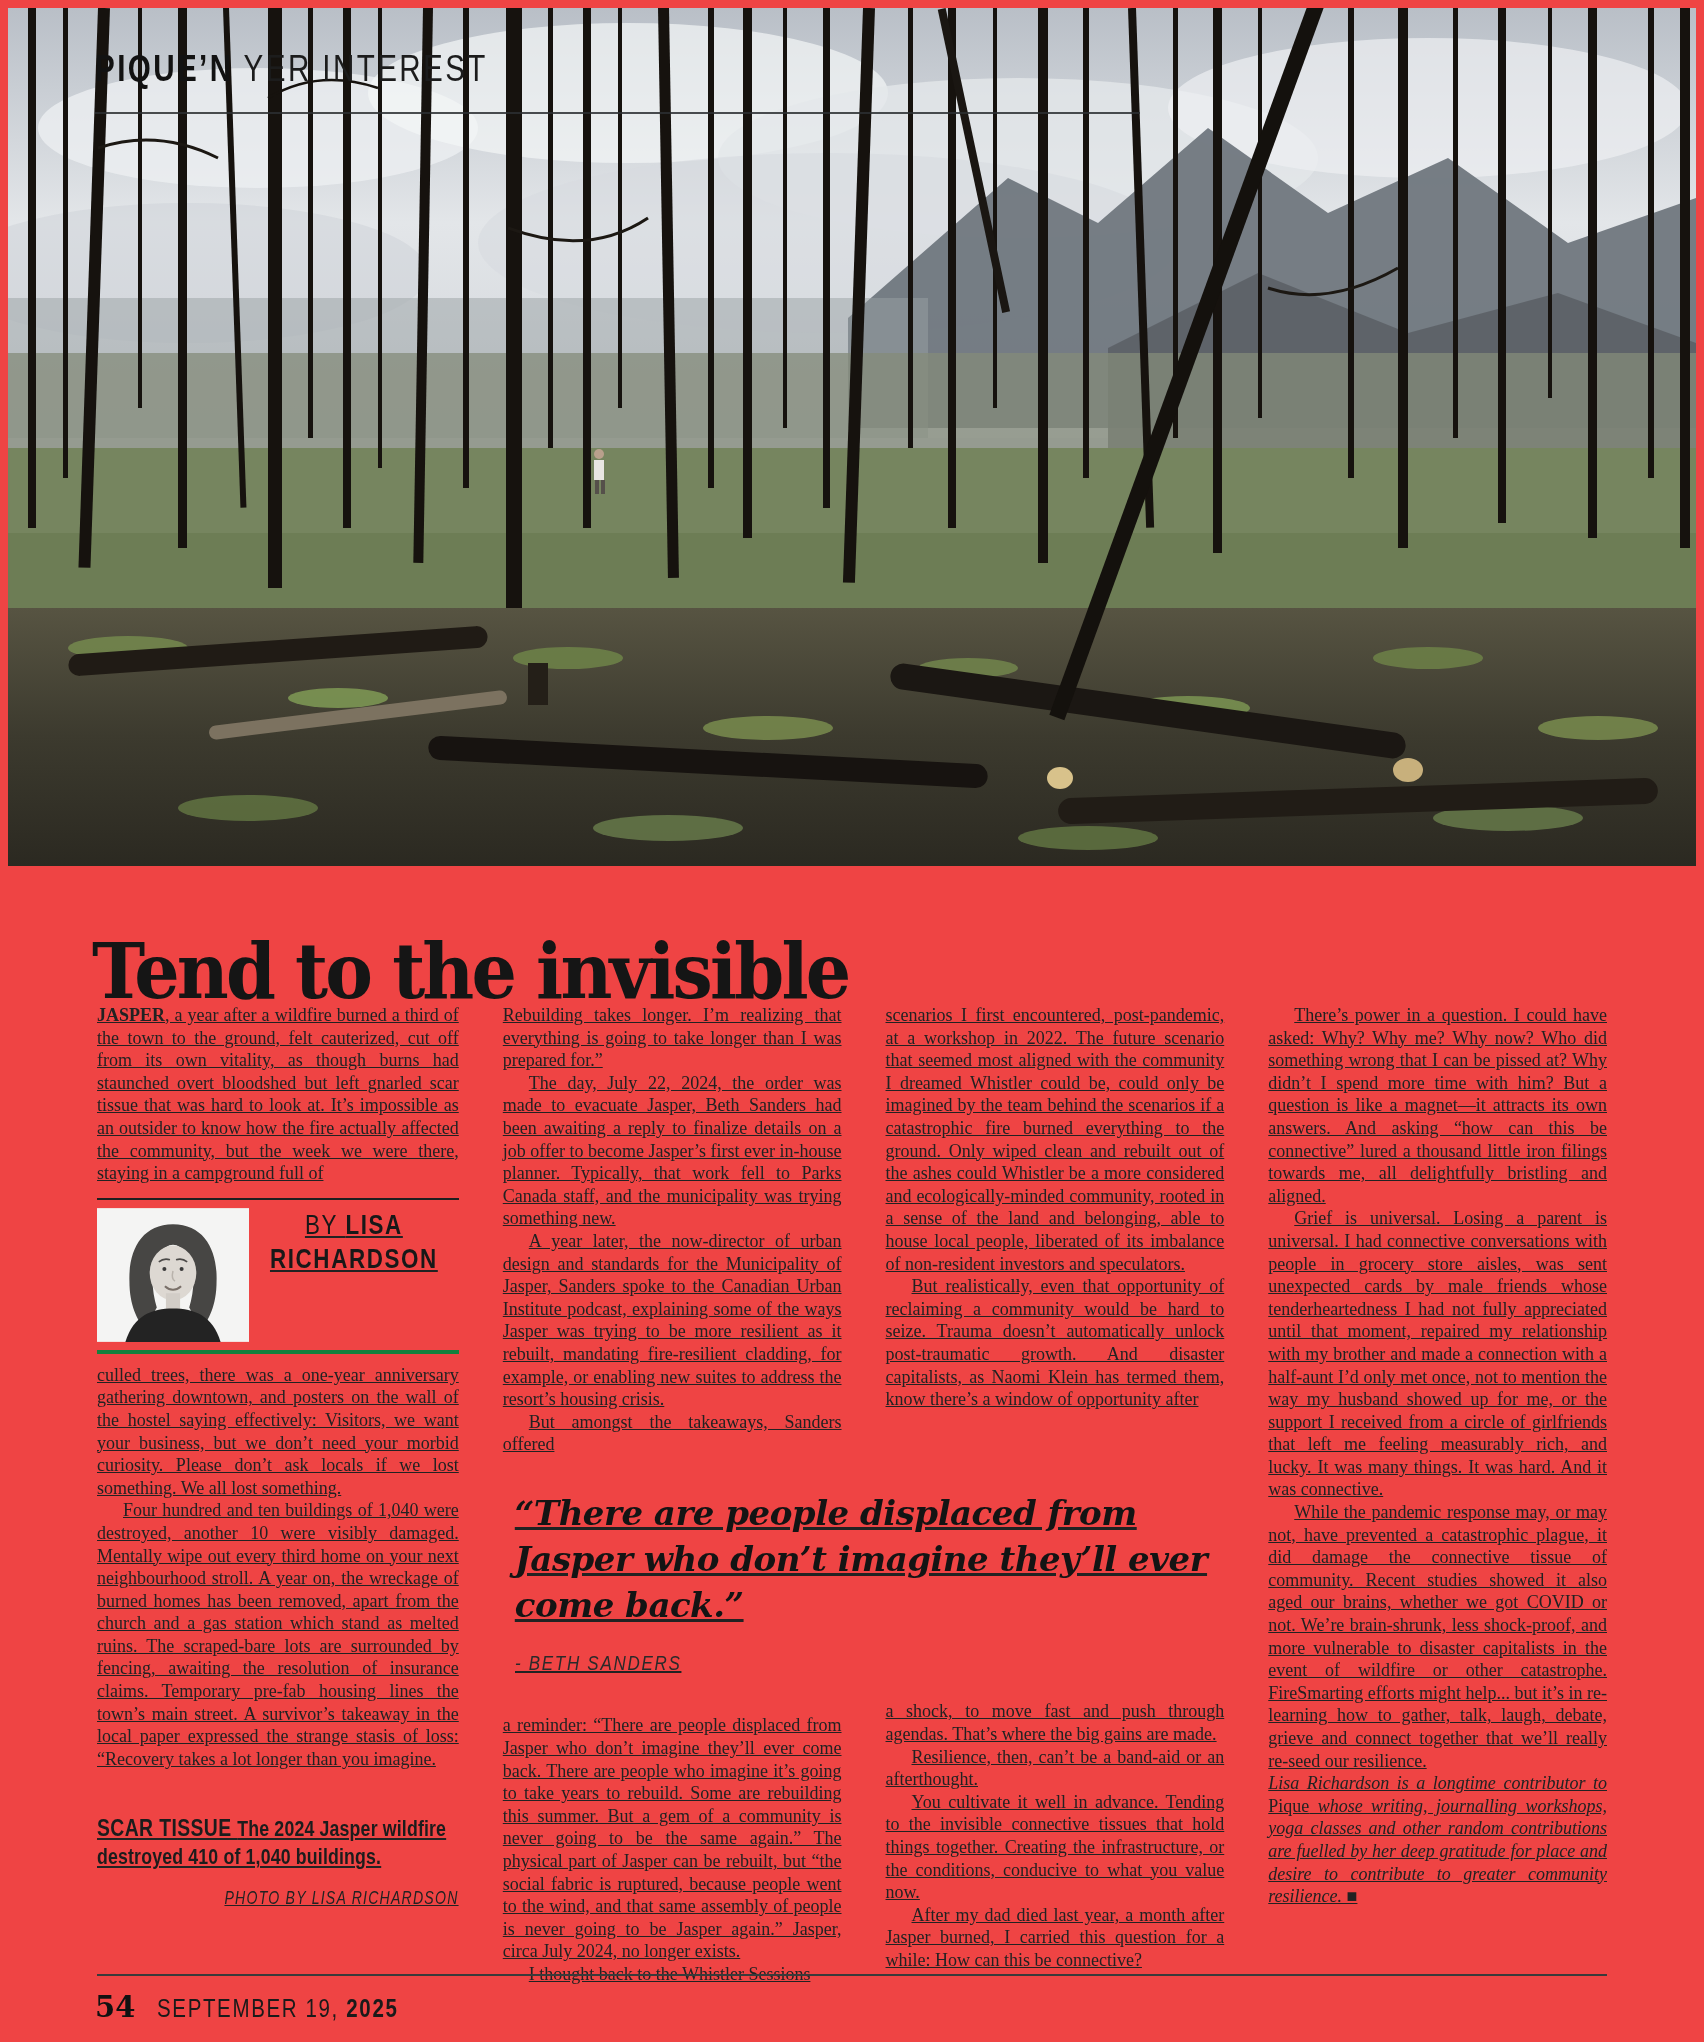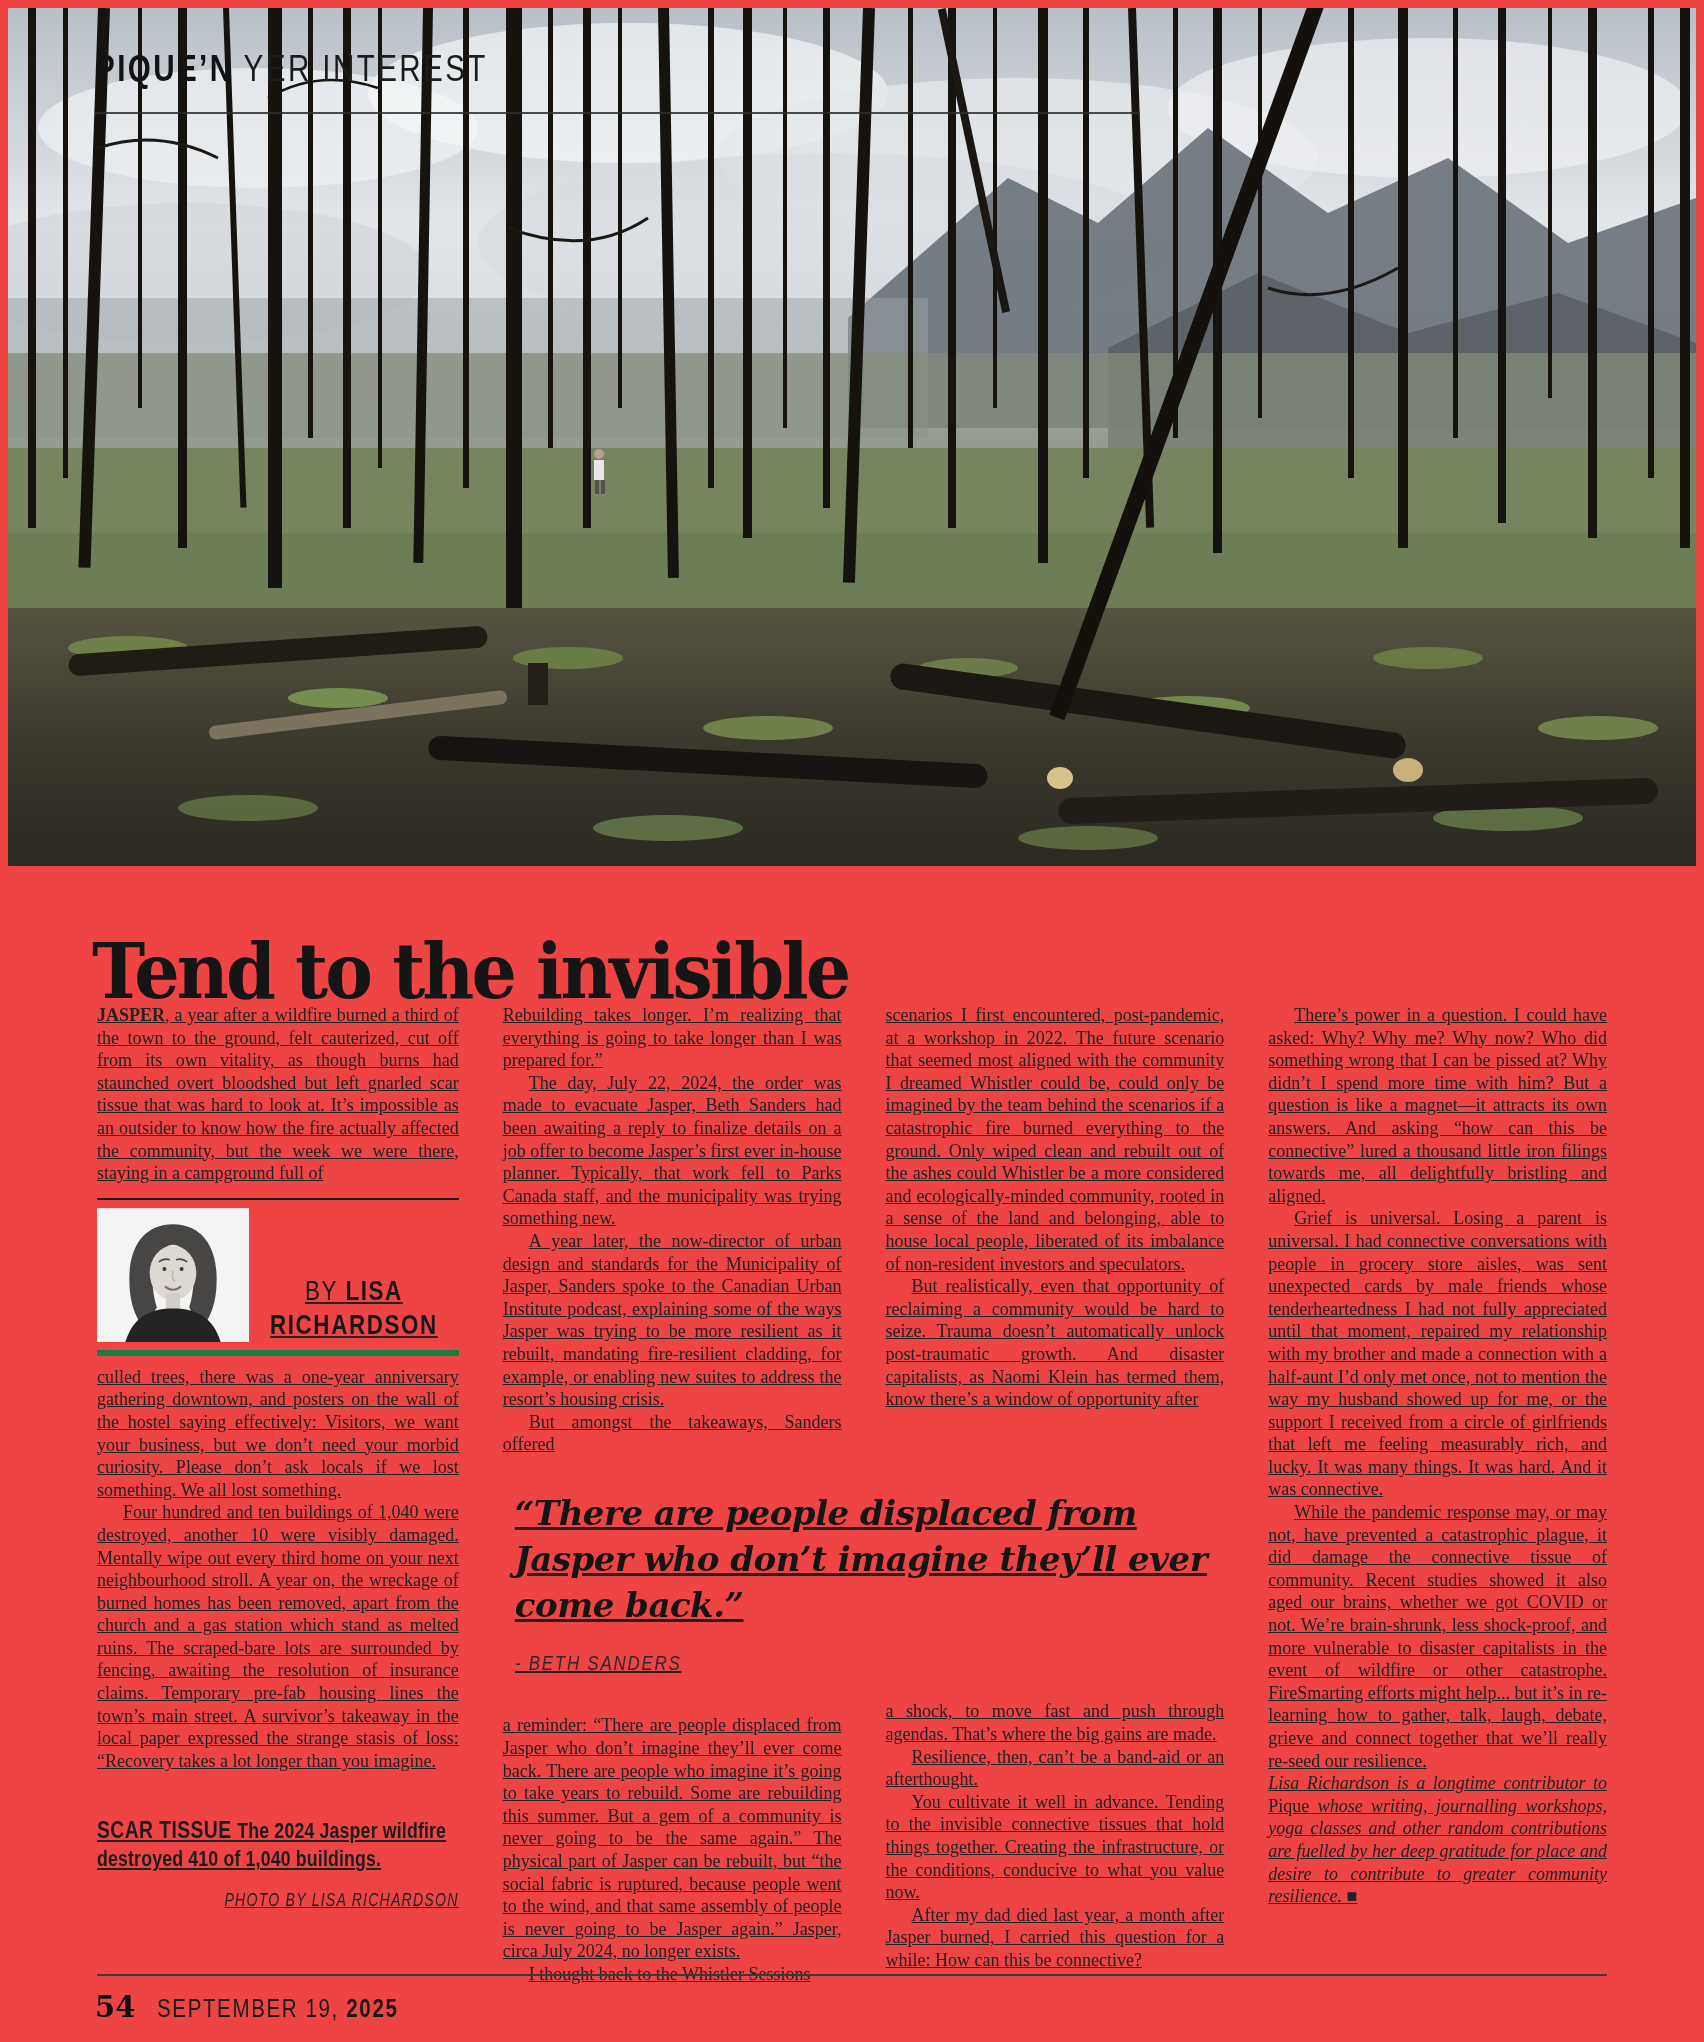--- a/index.html
+++ b/index.html
@@ -33,22 +33,22 @@
   .col1{grid-column:1;grid-row:1 / span 3;}
   .col2t{grid-column:2;grid-row:1;}
   .col3t{grid-column:3;grid-row:1;}
   .pq{grid-column:2 / span 2;grid-row:2;padding:34px 14px 26px 12px;}
   .col2b{grid-column:2;grid-row:3;margin-top:14px;}
   .col3b{grid-column:3;grid-row:3;}
   .col4{grid-column:4;grid-row:1 / span 3;}
   .lead{font-weight:bold;}
 
   
-  .byline-box{margin:13px 0 10px 0;border-top:2px solid #1f1f1f;border-bottom:6px solid #15803d;
-              padding:8px 0;display:flex;align-items:flex-end;}
+  .byline-box{margin:13px 0 10px 0;border-top:2px solid #1f1f1f;border-bottom:4px solid #15803d;
+              padding:8px 0;display:flex;align-items:flex-start;}
   .byline-photo{width:152px;height:134px;flex:none;}
   .byline-photo svg{display:block;width:100%;height:100%;}
   .byline-name{flex:1;text-align:center;font-family:"Liberation Sans",sans-serif;
                font-size:28px;line-height:34px;letter-spacing:2px;color:#181818;
                transform:scaleX(0.80);transform-origin:center;}
   .byline-name .b-pre{font-weight:normal;}
   .byline-name .b-name{font-weight:bold;}
 
   
   .pq-text{font-family:"DejaVu Serif",serif;font-style:italic;font-weight:bold;

